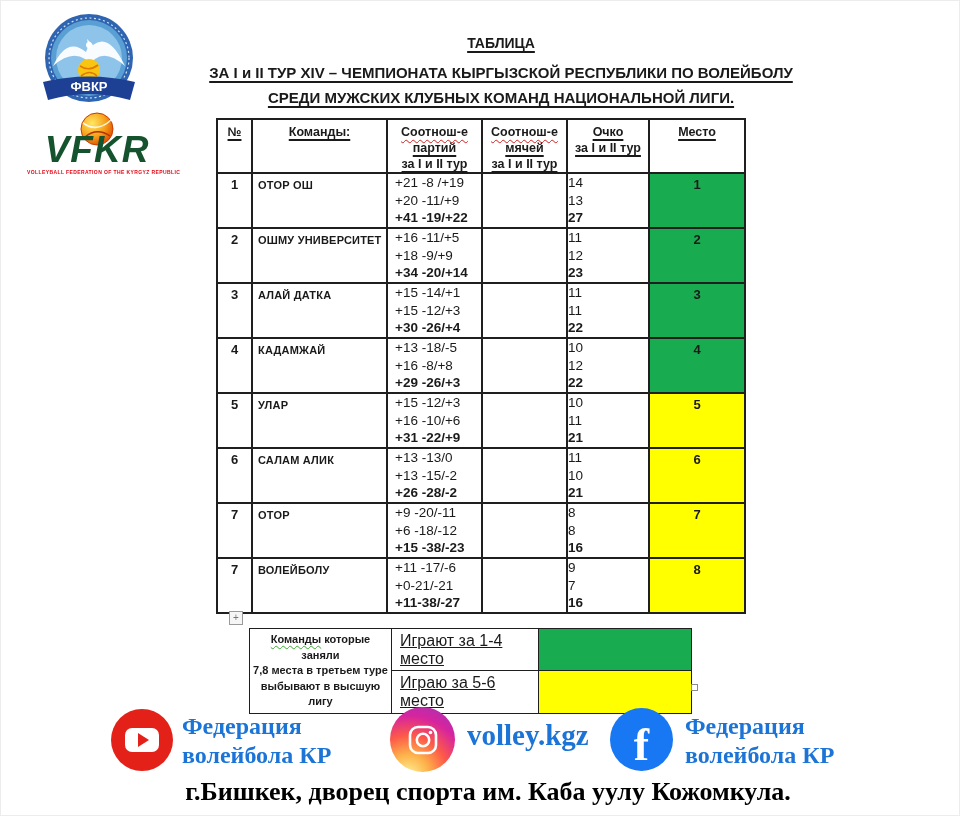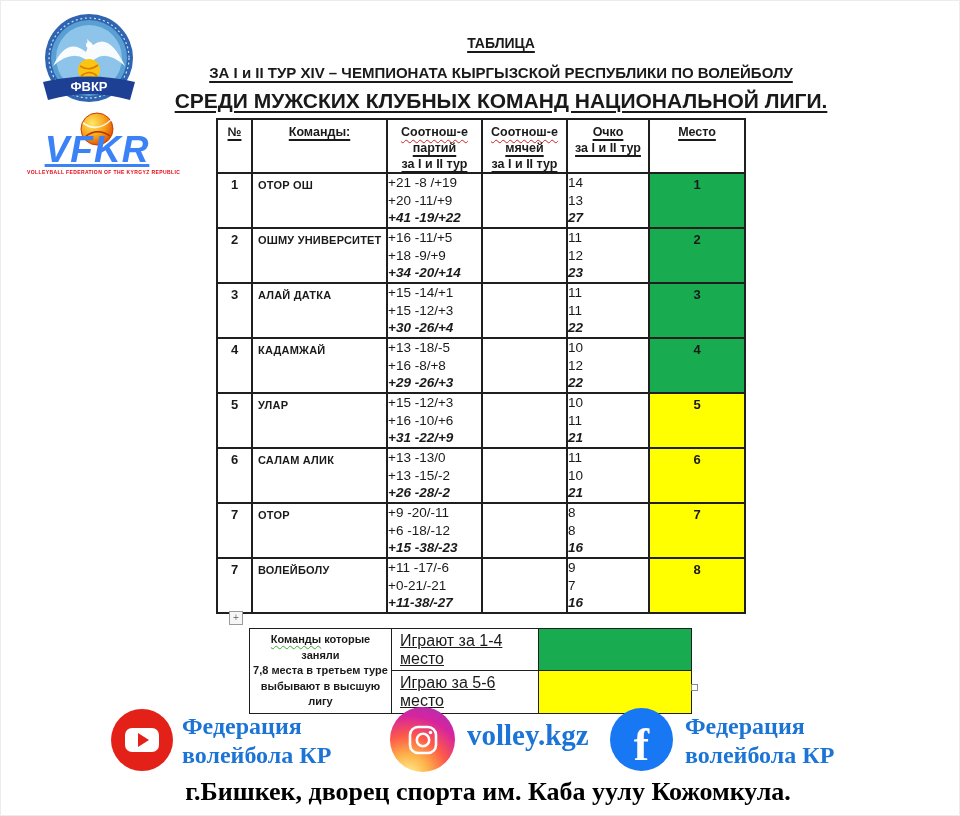--- a/index.html
+++ b/index.html
@@ -4,42 +4,42 @@
 <style>
   * { margin:0; padding:0; box-sizing:border-box; }
   html,body { background:#fff; }
   body { font-family:"Liberation Sans", sans-serif; color:#1a1a1a; }
   #canvas { position:relative; width:960px; height:816px; background:#fff; overflow:hidden; border:1px solid #ececec; }
 
   
   .emblem { position:absolute; left:36px; top:11px; width:104px; height:100px; }
   .vfkr { position:absolute; left:26px; top:112px; width:140px; height:66px; text-align:center; }
   .vfkr-ball { position:absolute; left:52px; top:-2px; }
-  .vfkr-word { position:relative; margin-top:18px; font-size:37px; font-weight:800; color:#3b82f6; letter-spacing:1px; line-height:38px; font-style:italic;text-decoration:underline; }
+  .vfkr-word { position:relative; margin-top:18px; font-size:37px; font-weight:800; color:#14532d; letter-spacing:1px; line-height:38px; font-style:italic; }
   .vfkr-cap { font-size:5px; color:#e30613; letter-spacing:.4px; white-space:nowrap; font-weight:bold; }
 
   
   .titles { position:absolute; left:160px; top:0; width:680px; text-align:center; }
   .doc-title { position:absolute; top:34px; width:100%; font-size:14px; font-weight:bold; }
   .doc-sub1 { position:absolute; top:63px; width:100%; font-size:15px; font-weight:bold; }
-  .doc-sub2 { position:absolute; top:88px; width:100%; font-size:21px; font-weight:bold; }
+  .doc-sub2 { position:absolute; top:88px; width:100%; font-size:15px; font-weight:bold; }
   .u  { text-decoration:underline; text-underline-offset:3px; text-decoration-thickness:1.5px; }
   .uw { text-decoration:underline wavy #cc2222; text-decoration-thickness:1px; text-underline-offset:3px; }
   .ug { text-decoration:underline wavy #3faa35; text-decoration-thickness:1px; text-underline-offset:2px; }
 
   
   table.main { position:absolute; left:215px; top:117px; border-collapse:collapse; table-layout:fixed; }
   table.main td, table.main th { border:2px solid #1f1f1f; vertical-align:top; background:#fff; }
   table.main th { font-size:12.5px; font-weight:bold; line-height:16px; text-align:center; padding-top:4px; height:50px; }
   table.main td { height:55px; }
   .num-cell { text-align:center; font-weight:bold; font-size:13px; padding-top:3px; }
   .team-cell { font-weight:bold; font-size:11px; padding:5px 2px 0 5px; letter-spacing:.2px; }
-  .sets-cell div { font-size:13.5px; line-height:17.5px; white-space:nowrap; }
+  .sets-cell div { font-size:13.5px; line-height:17.5px; padding-left:7px; white-space:nowrap; }
   .pts-cell div  { font-size:13.5px; line-height:17.5px; }
-  .tl { font-weight:bold;font-style:italic; }
+  .tl { font-weight:bold; }
   .place-cell { text-align:center; font-weight:bold; font-size:13px; padding-top:3px; }
 
   
   .move-handle { position:absolute; left:228px; top:610px; width:14px; height:14px; border:1px solid #9a9a9a; background:#f6f6f6; color:#777; font-size:10px; line-height:12px; text-align:center; }
   table.legend { position:absolute; left:248px; top:627px; border-collapse:collapse; table-layout:fixed; }
   table.legend td { border:1.5px solid #1f1f1f; background:#fff; }
   .lg-left { width:142px; font-size:11px; font-weight:bold; text-align:center; line-height:15.5px; padding:3px 2px; }
   .lg-mid  { width:147px; font-size:16px; padding-left:8px; vertical-align:middle;text-decoration:underline; }
   .lg-col  { width:153px; }
   .lg-r1 { height:31px; } .lg-r2 { height:30px; }

